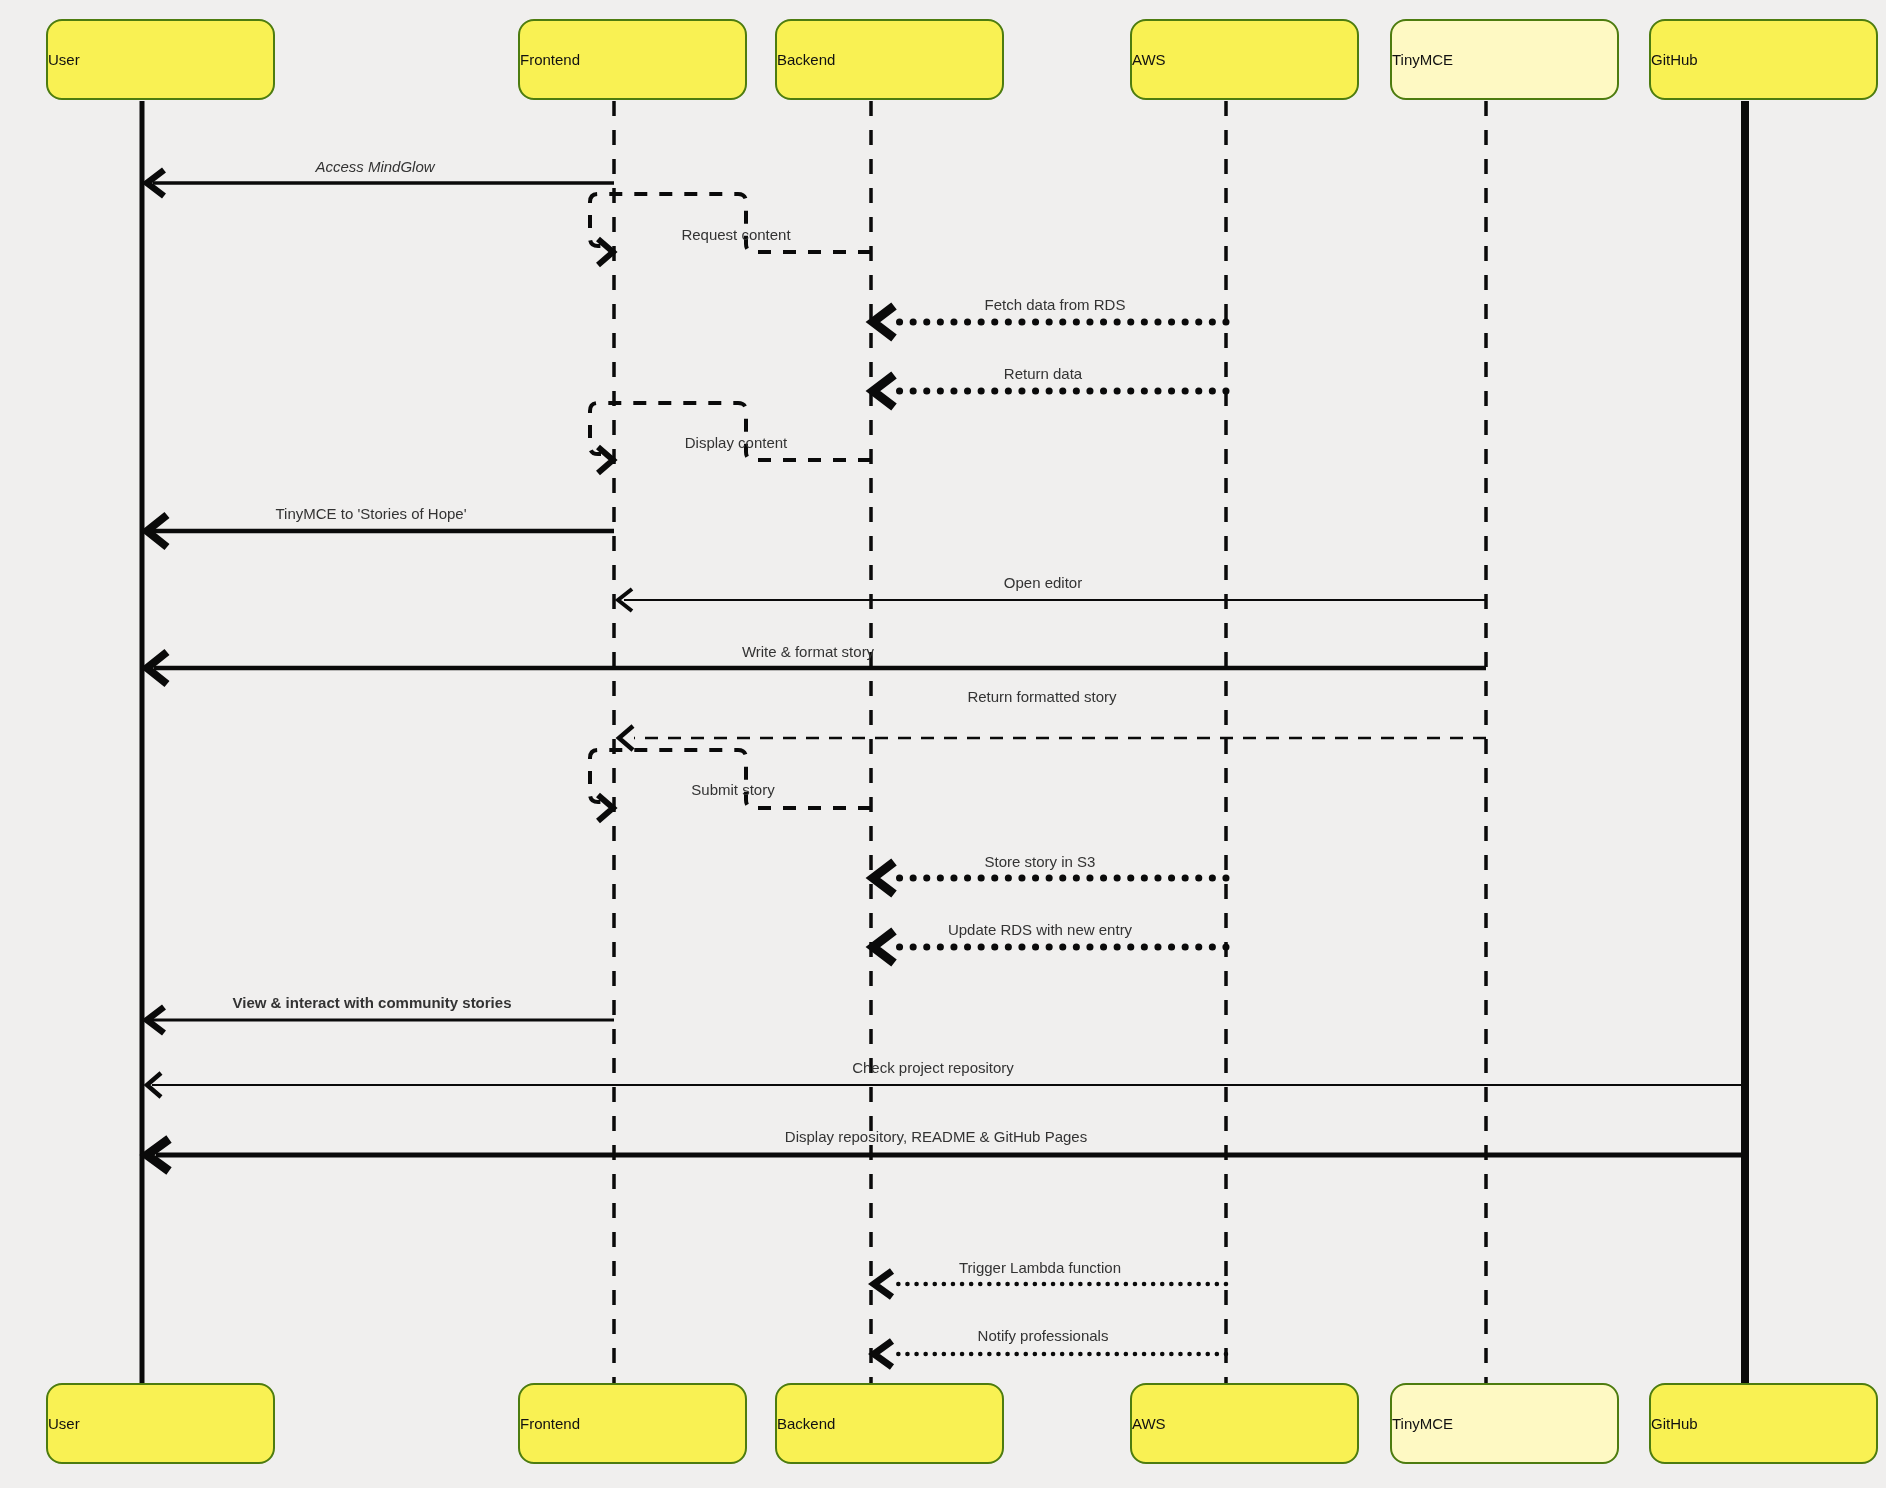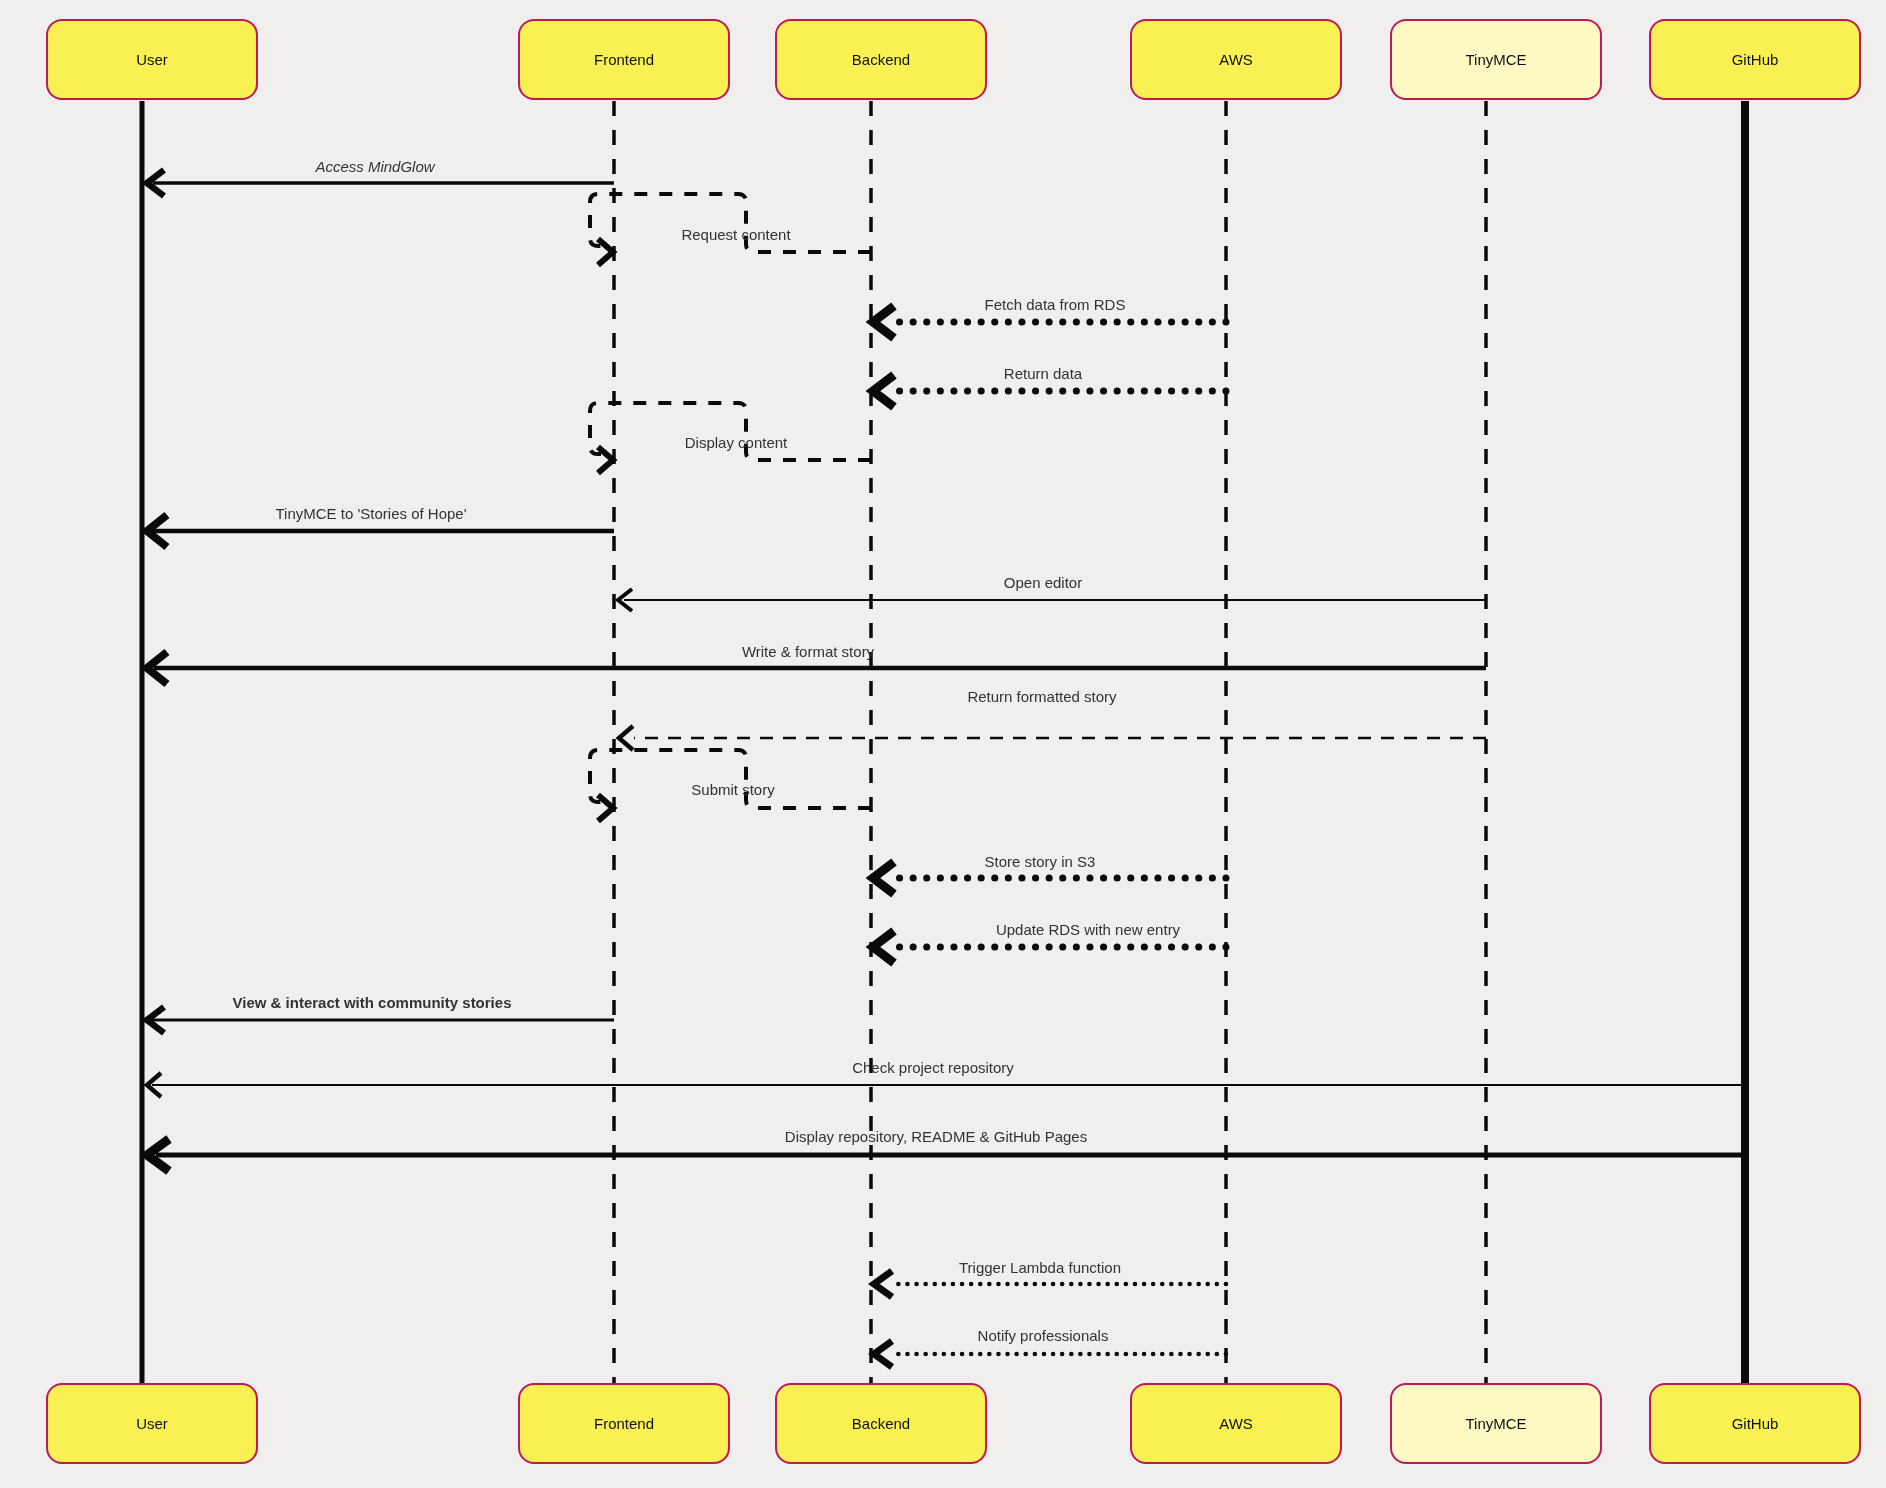--- a/index.html
+++ b/index.html
@@ -7,29 +7,28 @@
     position: relative;
     width: 1886px;
     height: 1488px;
     background: #f0efee;
     font-family: "Liberation Sans", sans-serif;
     overflow: hidden;
   }
   svg.layer { position: absolute; left: 0; top: 0; }
   .actor {
     position: absolute;
-    width: 212px;
+    width: 229px;
     height: 81px;
     background: #f9f153;
-    border: 2px solid #be185d;
+    border: 2px solid #4d7c0f;
     border-radius: 16px;
     box-sizing: border-box;
     display: flex;
     align-items: center;
-    justify-content: center;
     font-size: 15px;
     color: #111111;
   }
   .actor.light { background: #fef9c3; }
   .msg-label {
     position: absolute;
     transform: translate(-50%, -50%);
     font-size: 15px;
     color: #333333;
     white-space: nowrap;
@@ -177,20 +176,20 @@
   <div class="msg-label" style="left:736px;  top:234px;">Request content</div>
   <div class="msg-label" style="left:1043px; top:304px;margin-left:12px;">Fetch data from RDS</div>
   <div class="msg-label" style="left:1043px; top:373px;">Return data</div>
   <div class="msg-label" style="left:736px;  top:442px;">Display content</div>
   <div class="msg-label" style="left:371px;  top:513px;">TinyMCE to 'Stories of Hope'</div>
   <div class="msg-label" style="left:1043px; top:582px;">Open editor</div>
   <div class="msg-label" style="left:808px;  top:651px;">Write &amp; format story</div>
   <div class="msg-label" style="left:1042px; top:696px;">Return formatted story</div>
   <div class="msg-label" style="left:733px;  top:789px;">Submit story</div>
   <div class="msg-label" style="left:1040px; top:861px;">Store story in S3</div>
-  <div class="msg-label" style="left:1040px; top:929px;margin-left:48px;">Update RDS with new entry</div>
+  <div class="msg-label" style="left:1040px; top:929px;">Update RDS with new entry</div>
   <div class="msg-label" style="left:372px;  top:1002px;font-weight:bold;">View &amp; interact with community stories</div>
   <div class="msg-label" style="left:933px;  top:1067px;">Check project repository</div>
   <div class="msg-label" style="left:936px;  top:1136px;">Display repository, README &amp; GitHub Pages</div>
   <div class="msg-label" style="left:1040px; top:1267px;">Trigger Lambda function</div>
   <div class="msg-label" style="left:1043px; top:1335px;">Notify professionals</div>
 
 </div>
 
 </body></html>

